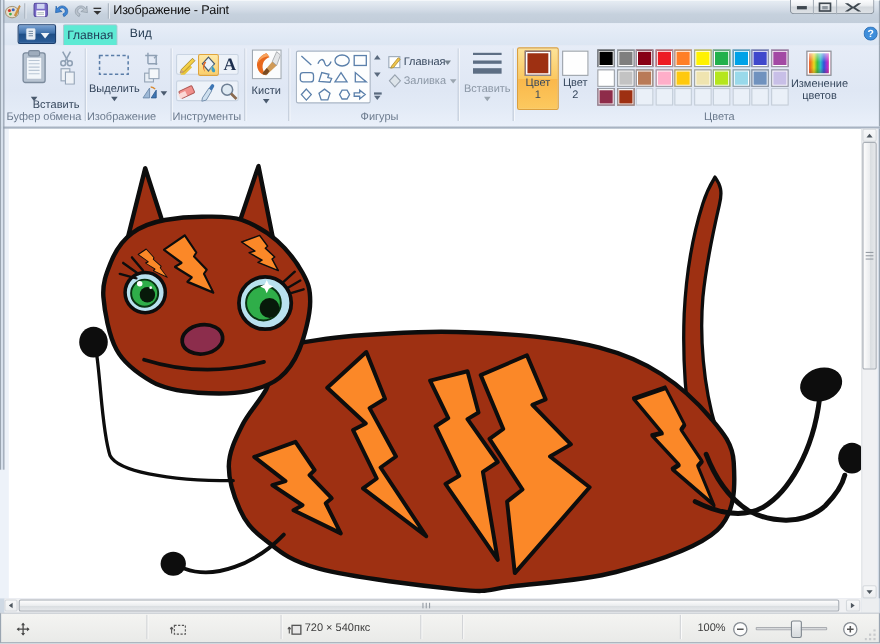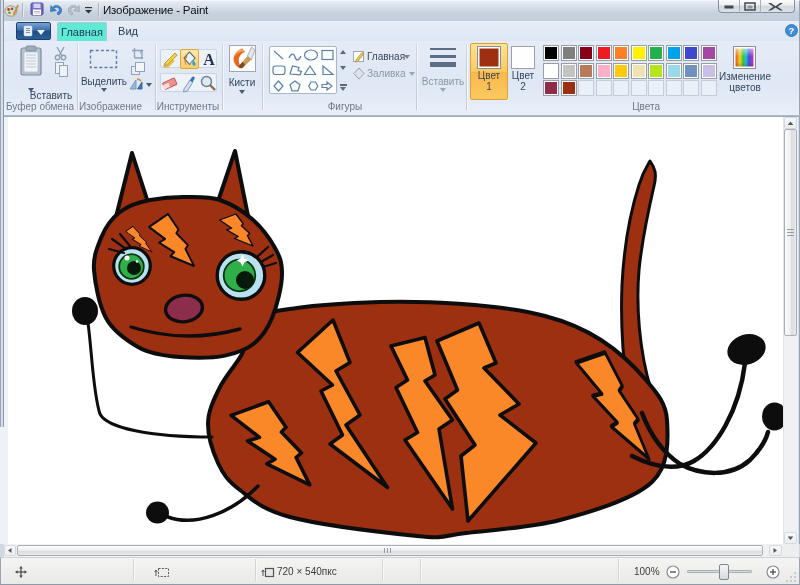--- a/index.html
+++ b/index.html
@@ -351,21 +351,21 @@
 <div class="abs pempty" style="left:595.5px; top:80px;"></div>
 <div class="abs pempty" style="left:613px; top:80px;"></div>
 <div class="abs pempty" style="left:630.5px; top:80px;"></div>
 <div class="abs pempty" style="left:648px; top:80px;"></div>
 <div class="abs pempty" style="left:665.5px; top:80px;"></div>
 <div class="abs pempty" style="left:683px; top:80px;"></div>
 <div class="abs pempty" style="left:700.5px; top:80px;"></div>
 
 <div class="abs" style="left:733px; top:46px; width:23px; height:23px; border:1px solid #8a8f96; box-shadow:inset 0 0 0 1.5px #fff; background:linear-gradient(rgba(255,255,255,.65),rgba(255,255,255,0) 45%, rgba(0,0,0,0) 70%, rgba(90,40,40,.35)), linear-gradient(90deg,#e33,#ec7c1f,#ead91f,#3fbf3f,#2fb9c9,#2f54d9,#b12fd0,#e3327c);"></div>
 <div class="abs rtext" style="left:712px; top:71px; width:66px;">Изменение<br>цветов</div>
-<div class="abs glabel" style="left:584px; top:101px; width:76px;text-align:right;">Цвета</div>
+<div class="abs glabel" style="left:616px; top:101px; width:76px;">Цвета</div>
 
 <div class="abs" id="canvaswrap"></div>
 <svg class="abs" style="left:4px; top:117px;" width="779" height="427" viewBox="4 117 779 427">
 <defs>
 <path id="bolt" d="M0,0 L-37.5,13.7 L-9.1,35.7 L-21,39.3 L6.4,57.6 L-1.8,62.2 L41.2,83.2 L27.5,55.8 L32.9,51.2 L12.8,30.2 L17.4,25.6 Z"></path>
 </defs>
 <rect x="8" y="117" width="775" height="427" fill="#ffffff"></rect>
 <g stroke-linejoin="round" stroke-linecap="round">
 
 <path d="M650,161 C655,168 657,174 654,186 C648,212 642,240 639,270 C636,305 639,350 651,390 L627,386 C622,350 621,310 622,285 C624,245 631,210 639,185 C643,172 647,166 650,161 Z" fill="#9e3012" stroke="#0d0d0d" stroke-width="3"></path>

